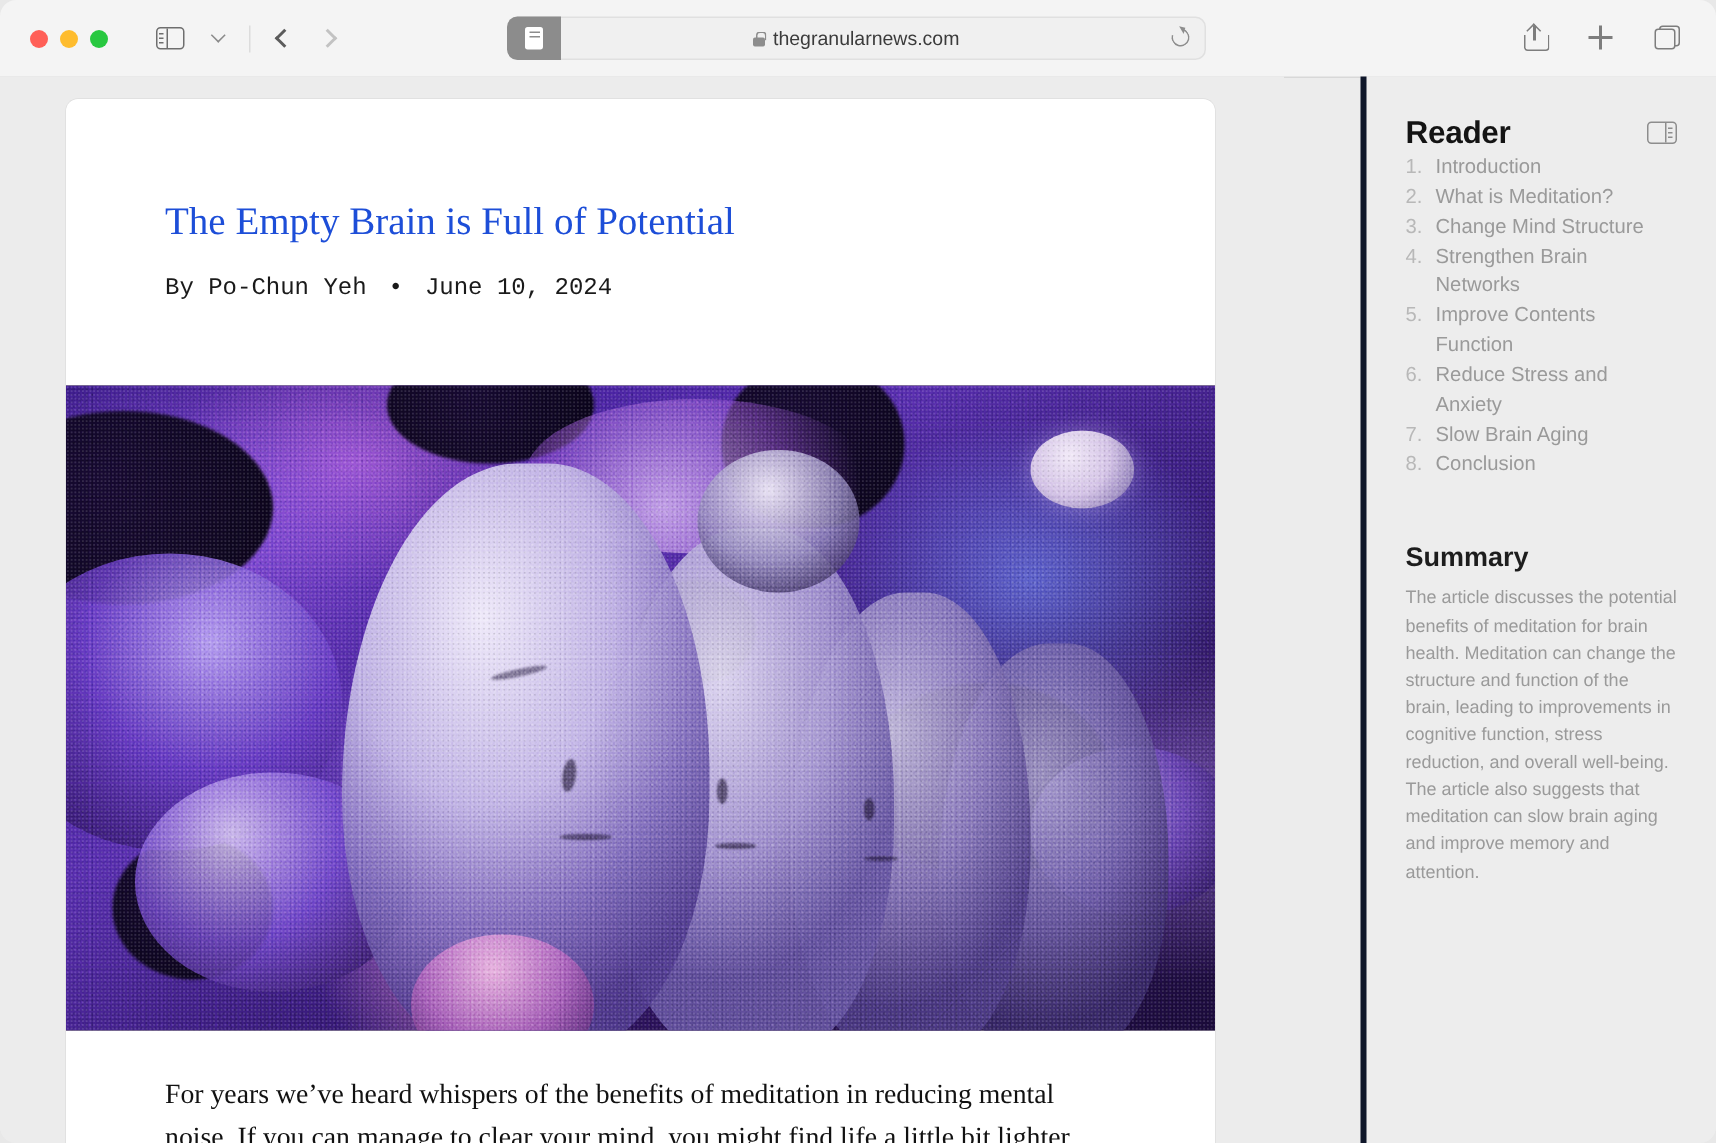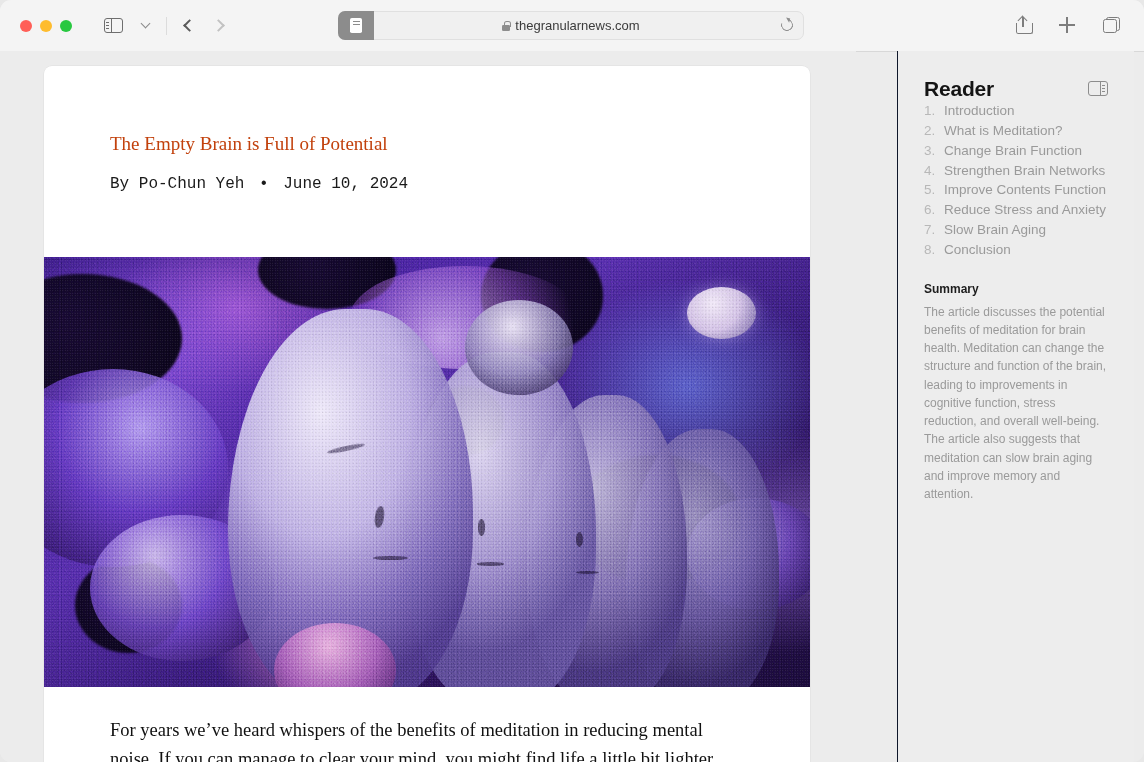--- a/index.html
+++ b/index.html
@@ -194,22 +194,22 @@
   }
   .art-head { padding:52px 66px 0 66px; }
   .art-title {
     font-family:"Liberation Serif", serif;
     font-size:33px; font-weight:700;
     color:#0a0a0a; letter-spacing:-0.2px;
     line-height:1.12;
   }
   .art-sub {
     font-family:"Liberation Serif", serif;
-    font-size:19px; font-weight:400;
-    color:#c2410c; margin-top:15px;
+    font-size:26px; font-weight:400;
+    color:#1d4ed8; margin-top:15px;
     line-height:1.15;
   }
   .art-by {
     font-family:Liberation Mono, monospace;
     font-size:16px; color:#1a1a1a;
     margin-top:20px; margin-bottom:0;
   }
   .art-by .dot { padding:0 5px; color:#1a1a1a; }
 
   
@@ -339,24 +339,24 @@
     width:766px; padding:0 66px;
   }
   .art-body p {
     font-family:"Liberation Serif", serif;
     font-size:18.5px; line-height:1.55;
     color:#111; margin-top:29px;
   }
 
   
   .sidebar {
-    position:absolute; top:51px; right:10px;
+    position:absolute; top:51px; right:0;
     width:237px; height:711px;
     background:#ededed;
-    border-left:1px solid #0f172a;
+    border-left:4px solid #0f172a;
     padding:26px 26px 0 26px;
   }
   .sb-head {
     display:flex; align-items:flex-start;
     justify-content:space-between;
   }
   .sb-title {
     font-size:21px; font-weight:700; color:#141414;
     letter-spacing:-0.2px;
   }
@@ -382,22 +382,22 @@
     margin-top:33px; margin-bottom:8px;
   }
   .toc { list-style:none; }
   .toc li {
     display:flex; gap:6px;
     font-size:13.5px; line-height:1.47;
     color:#9a9a9a;
   }
   .toc li .num { color:#b8b8b8; min-width:14px; }
   .sum-title {
-    font-size:12px; font-weight:700; color:#1d1d1d;
-    margin-top:22px; margin-bottom:7px;
+    font-size:18px; font-weight:700; color:#1d1d1d;
+    margin-top:42px; margin-bottom:7px;
   }
   .sum-text {
     font-size:12px; line-height:1.52;
     color:#9a9a9a;
   }
 </style>
 </head>
 <body>
 
 <div class="window">
@@ -512,21 +512,21 @@
       <li>
         <span class="num">1.</span>
         <span>Introduction</span>
       </li>
       <li>
         <span class="num">2.</span>
         <span>What is Meditation?</span>
       </li>
       <li>
         <span class="num">3.</span>
-        <span>Change Brain Function</span>
+        <span>Change Mind Structure</span>
       </li>
       <li>
         <span class="num">4.</span>
         <span>Strengthen Brain Networks</span>
       </li>
       <li>
         <span class="num">5.</span>
         <span>Improve Contents Function</span>
       </li>
       <li>

